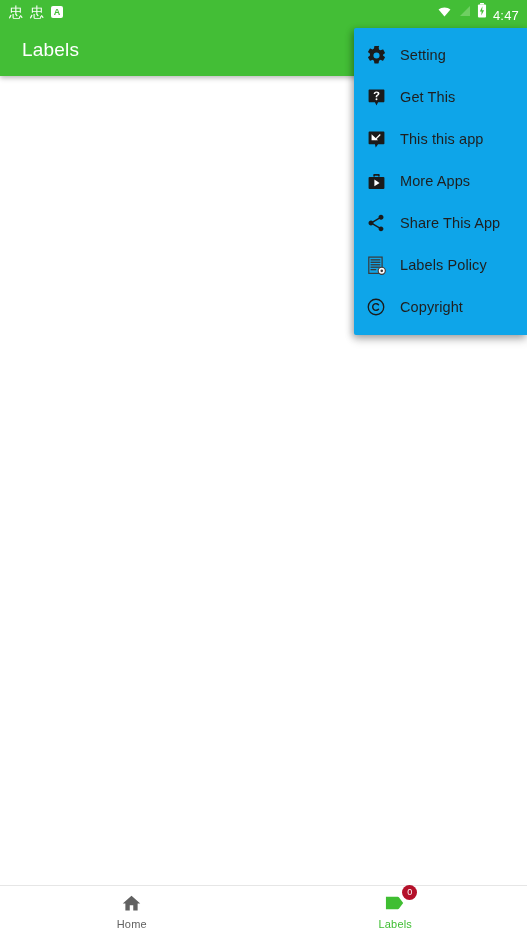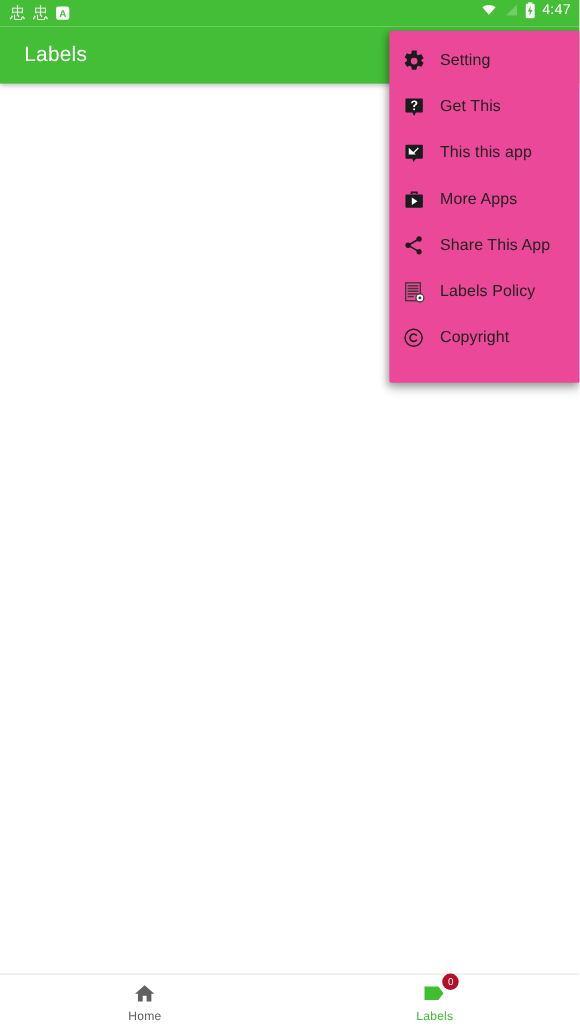--- a/index.html
+++ b/index.html
@@ -53,21 +53,21 @@
     color: #43be36;
     font-size: 9px;
     line-height: 12px;
     text-align: center;
     font-weight: bold;
     font-family: "Liberation Sans", sans-serif;
   }
   .status-right {
     margin-left: auto;
     display: flex;
-    align-items: flex-start;
+    align-items: flex-end;
     gap: 6px;
     padding-right: 8px;
   }
   .status-time {
     color: #ffffff;
     font-size: 13px;
     line-height: 13px;
     letter-spacing: 0.2px;
   }
 
@@ -99,24 +99,24 @@
     height: 810px;
     background: #ffffff;
   }
 
   
   .menu {
     position: absolute;
     top: 28px;
     left: 354px;
     width: 173px;
-    background: #ec4899;
+    background: #0ea5e9;
     border-radius: 2px 0 0 2px;
     box-shadow: -2px 2px 7px rgba(0,0,0,0.26), 0 5px 10px rgba(0,0,0,0.18);
-    padding: 6px 0 20px 0;
+    padding: 6px 0 7px 0;
     z-index: 10;
   }
   .menu-item {
     display: flex;
     align-items: center;
     height: 42px;
     padding-left: 10px;
     cursor: default;
   }
   .menu-icon {

